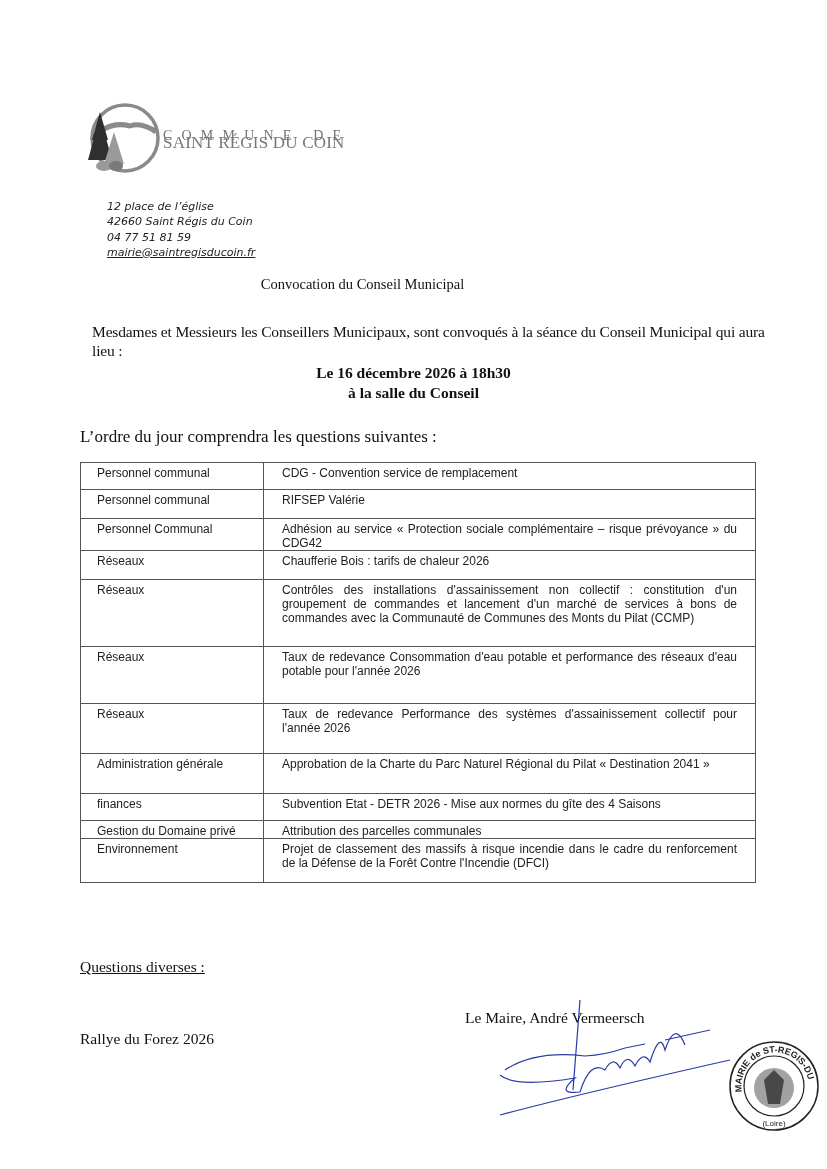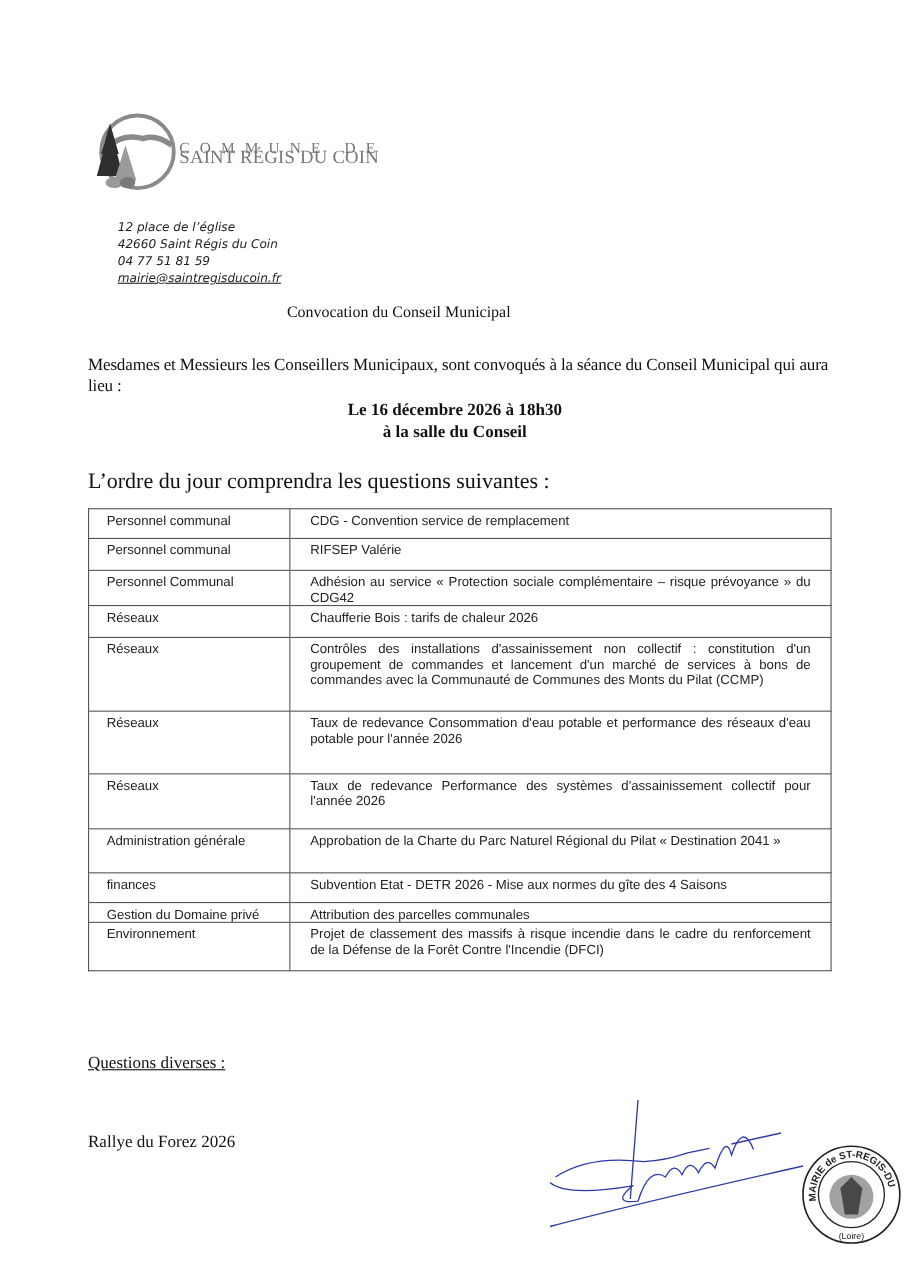--- a/index.html
+++ b/index.html
@@ -6,23 +6,23 @@
     body { width: 827px; height: 1169px; position: relative; overflow: hidden; color: #111; }
 
     .logo { position: absolute; left: 78px; top: 100px; width: 90px; height: 78px; }
     .brand-top { position: absolute; left: 163px; top: 128px; font-family: Liberation Serif, serif; font-size: 14px; letter-spacing: 9.2px; color: #737373; }
     .brand-main { position: absolute; left: 163px; top: 133px; font-family: Liberation Serif, serif; font-size: 17px; color: #777; letter-spacing: 0.2px; }
 
     .address { position: absolute; left: 80px; top: 199px; font-family: "DejaVu Sans", sans-serif; font-style: italic; font-size: 11px; line-height: 15.3px; color: #222; margin-left: 27px; }
     .address .email { text-decoration: underline; }
 
     .doc-title { position: absolute; left: 0; width: 677px; top: 276px; text-align: center; font-family: "Liberation Serif", serif; font-weight: normal; font-size: 14.5px; padding-left: 24px; }
-    .intro { position: absolute; left: 80px; top: 322px; width: 680px; font-family: "Liberation Serif", serif; font-size: 15.5px; line-height: 19px; letter-spacing: -0.15px; }
+    .intro { position: absolute; left: 92px; top: 322px; width: 680px; font-family: "Liberation Serif", serif; font-size: 15.5px; line-height: 19px; letter-spacing: -0.15px; }
     .meeting { position: absolute; left: 0; width: 827px; top: 363px; text-align: center; font-family: "Liberation Serif", serif; font-weight: bold; font-size: 15.5px; line-height: 20px; }
-    .agenda-intro { position: absolute; left: 80px; top: 427px; font-family: "Liberation Serif", serif; font-size: 20px; }
+    .agenda-intro { position: absolute; left: 80px; top: 427px; font-family: "Liberation Serif", serif; font-size: 17px; }
 
     table.agenda { position: absolute; left: 80px; top: 462px; width: 676px; border-collapse: collapse; font-family: "Liberation Sans", sans-serif; font-size: 12px; color: #222; }
     table.agenda td { border: 1px solid #555; vertical-align: top; padding: 3px 6px 0 16px; line-height: 14px; }
     table.agenda td.c1 { width: 160px; }
     table.agenda td.c2 { padding-left: 18px; padding-right: 18px; text-align: justify; }
 
     .misc-title { position: absolute; left: 80px; top: 958px; font-family: "Liberation Serif", serif; font-size: 15.5px; text-decoration: underline; }
     .misc-item { position: absolute; left: 80px; top: 1030px; font-family: "Liberation Serif", serif; font-size: 15.5px; }
 
     .sign-place { position: absolute; left: 465px; top: 1008px; font-family: "Liberation Serif", serif; font-size: 15.5px; line-height: 20px; }
@@ -113,20 +113,21 @@
 
 <svg class="signature" viewBox="0 0 240 120">
   <path d="M85 0 L78 90" fill="none" stroke="#2b3aa8" stroke-width="1.2"></path>
   <path d="M10 70 Q40 50 90 56 Q110 55 130 48 L150 44" fill="none" stroke="#2b3aa8" stroke-width="1.2"></path>
   <path d="M5 75 Q20 88 80 78 Q60 95 85 92 Q95 60 110 70 Q118 55 125 68 Q132 52 140 66 Q148 50 155 62 Q165 30 170 50 Q180 20 190 45" fill="none" stroke="#2b3aa8" stroke-width="1.2"></path>
   <path d="M170 40 L215 30" fill="none" stroke="#2b3aa8" stroke-width="1.2"></path>
   <path d="M5 115 Q80 95 235 60" fill="none" stroke="#2b3aa8" stroke-width="1.2"></path>
 </svg>
 
 <div class="sign-place">
+  <div>Le Maire, André Vermeersch</div>
 </div>
 
 <svg class="stamp" viewBox="0 0 92 92">
   <defs>
     <path id="stampArc" d="M14 52 A33 33 0 1 1 80 40"></path>
   </defs>
   <circle cx="46" cy="46" r="44" fill="none" stroke="#222" stroke-width="1.5"></circle>
   <circle cx="46" cy="46" r="30" fill="none" stroke="#222" stroke-width="1.2"></circle>
   <text font-family="Liberation Sans, sans-serif" font-size="9" font-weight="bold" fill="#222">
     <textPath href="#stampArc">MAIRIE de ST-REGIS-DU-C</textPath>

